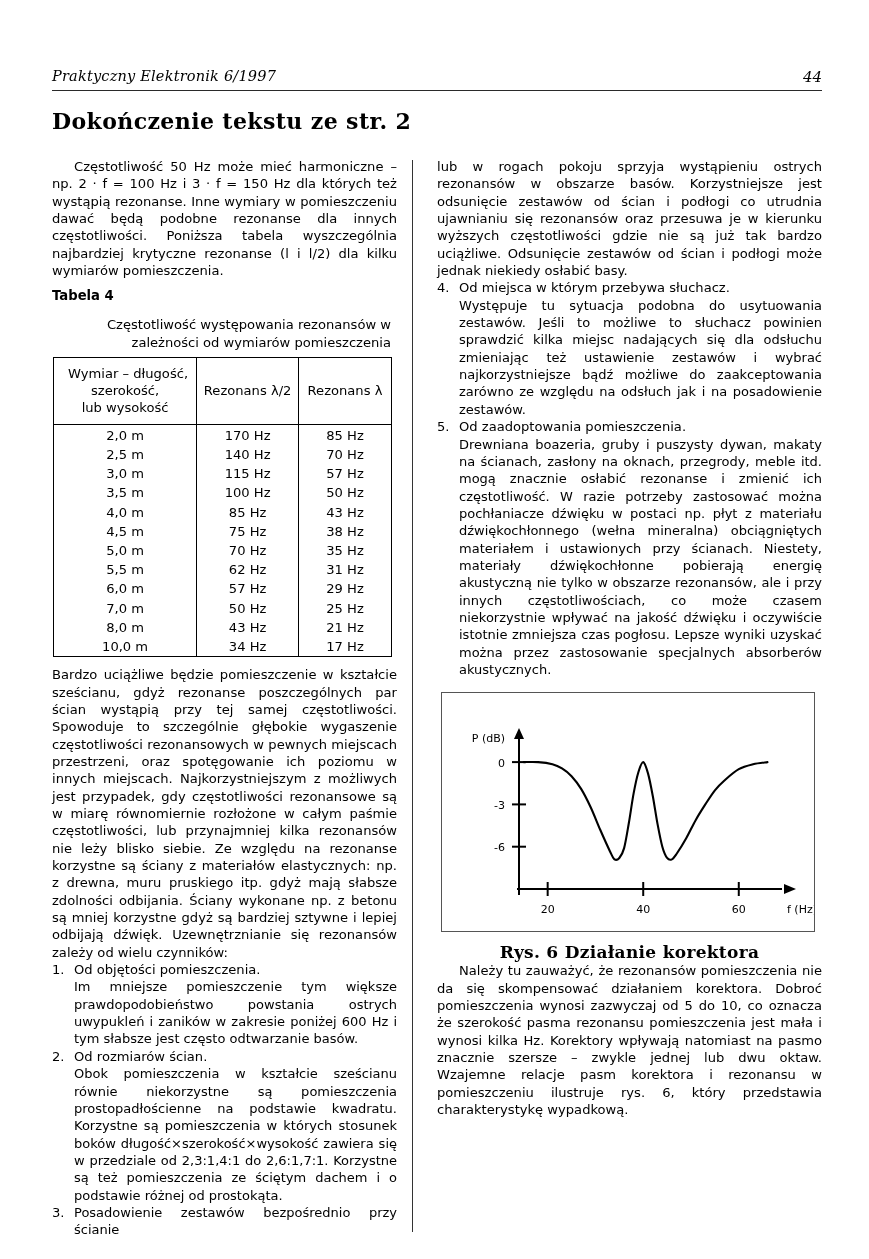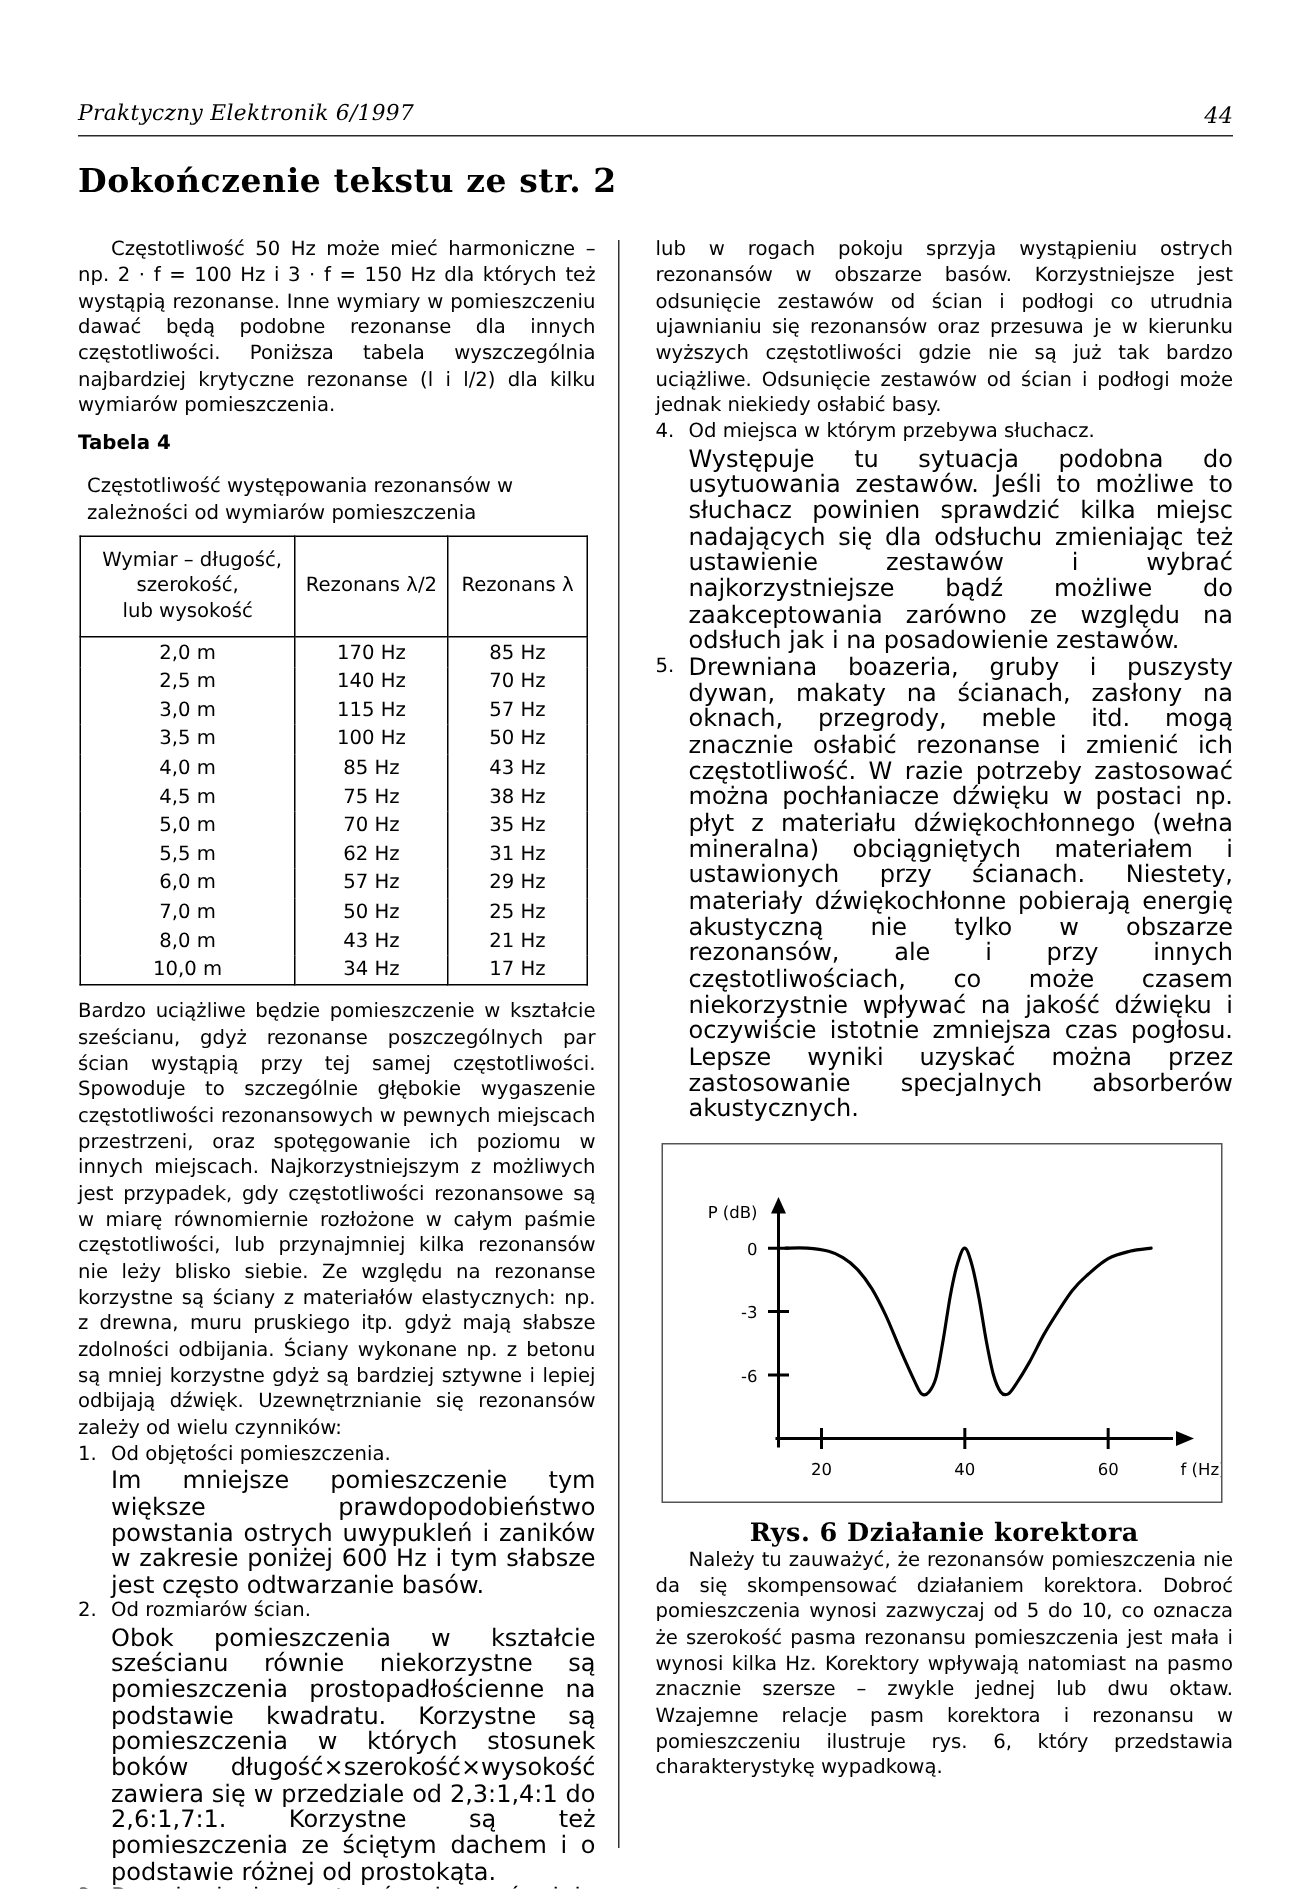--- a/index.html
+++ b/index.html
@@ -98,21 +98,21 @@
 
   .tabela-label {
     font-size: 13.2px;
     font-weight: bold;
     margin: 9px 0 2px 0;
     line-height: 16px;
   }
   .tab-caption {
     font-size: 13.1px;
     line-height: 17.2px;
-    text-align: left;
+    text-align: right;
     margin: 12px 0 6px 0;
     padding: 0 6px;
   }
 
   
   table.rez {
     border-collapse: collapse;
     width: 339px;
     margin: 0 0 0 1px;
     font-size: 13.1px;
@@ -159,21 +159,21 @@
     line-height: 17.35px;
   }
   ol.numlist > li > .num {
     position: absolute;
     left: 0;
     top: 0;
   }
   .li-head { text-indent: 0; }
   .li-body {
     margin: 0;
-    font-size: 16px;
+    font-size: 13px;
     line-height: 17.35px;
     text-align: justify;
   }
 
   
   .figure-box {
     position: relative;
     margin: 14px 0 0 4px;
     width: 374px;
     height: 240px;
@@ -315,20 +315,21 @@
     <p class="body">lub w rogach pokoju sprzyja wystąpieniu ostrych rezonansów w obszarze basów. Korzystniejsze jest odsunięcie zestawów od ścian i podłogi co utrudnia ujawnianiu się rezonansów oraz przesuwa je w kierunku wyższych częstotliwości gdzie nie są już tak bardzo uciążliwe. Odsunięcie zestawów od ścian i podłogi może jednak niekiedy osłabić basy.</p>
 
     <ol class="numlist" id="right-list">
         <li>
           <span class="num">4.</span>
           <div class="li-head">Od miejsca w którym przebywa słuchacz.</div>
           <p class="li-body">Występuje tu sytuacja podobna do usytuowania zestawów. Jeśli to możliwe to słuchacz powinien sprawdzić kilka miejsc nadających się dla odsłuchu zmieniając też ustawienie zestawów i wybrać najkorzystniejsze bądź możliwe do zaakceptowania zarówno ze względu na odsłuch jak i na posadowienie zestawów.</p>
         </li>
         <li>
           <span class="num">5.</span>
+          <div class="li-head">Od zaadoptowania pomieszczenia.</div>
           <p class="li-body">Drewniana boazeria, gruby i puszysty dywan, makaty na ścianach, zasłony na oknach, przegrody, meble itd. mogą znacznie osłabić rezonanse i zmienić ich częstotliwość. W razie potrzeby zastosować można pochłaniacze dźwięku w postaci np. płyt z materiału dźwiękochłonnego (wełna mineralna) obciągniętych materiałem i ustawionych przy ścianach. Niestety, materiały dźwiękochłonne pobierają energię akustyczną nie tylko w obszarze rezonansów, ale i przy innych częstotliwościach, co może czasem niekorzystnie wpływać na jakość dźwięku i oczywiście istotnie zmniejsza czas pogłosu. Lepsze wyniki uzyskać można przez zastosowanie specjalnych absorberów akustycznych.</p>
         </li>
       </ol>
 
     <div class="figure-box">
       <svg id="chart-svg" width="372" height="238" viewBox="0 0 372 238">
           <line x1="77" y1="202" x2="77" y2="44" stroke="#000" stroke-width="2"></line>
           <polygon points="72,46 82,46 77,35" fill="#000"></polygon>
           <line x1="75" y1="196" x2="340" y2="196" stroke="#000" stroke-width="2"></line>
           <polygon points="342,191 342,201 354,196" fill="#000"></polygon>

